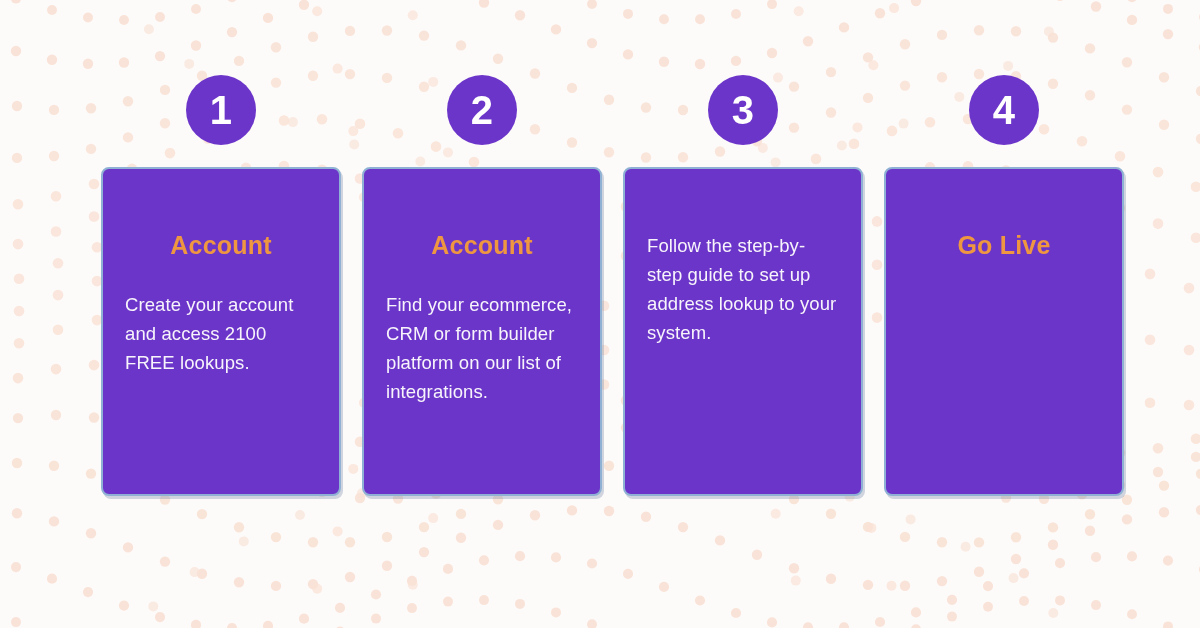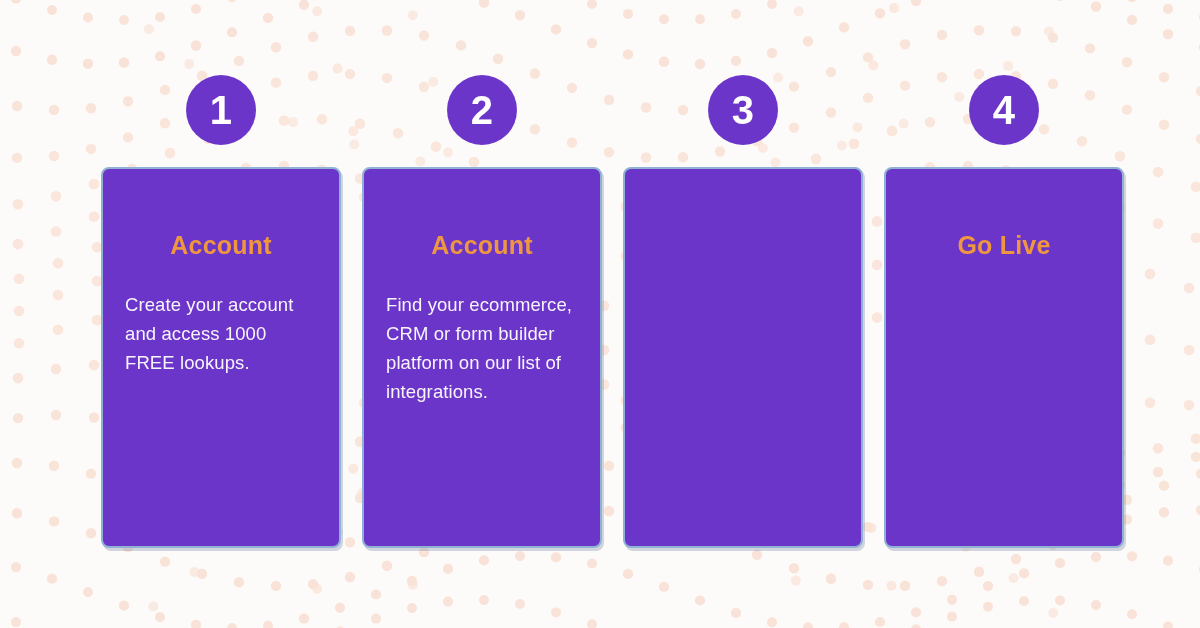--- a/index.html
+++ b/index.html
@@ -56,21 +56,21 @@
     font-size: 40px;
     font-weight: bold;
     line-height: 1;
     margin: 0 auto;
     letter-spacing: 0.5px;
   }
 
   .card {
     margin-top: 22px;
     width: 240px;
-    height: 381px;
+    height: 329px;
     background: #6c35c9;
     border: 2px solid #8fb2d4;
     border-radius: 8px;
     box-shadow: 2px 3px 0 rgba(120,140,170,0.35);
     padding: 62px 22px 21px 22px;
   }
 
   .card-title {
     color: #ef9740;
     font-size: 25px;
@@ -625,35 +625,36 @@
     <circle cx="1013.5" cy="578.1" r="5.00" fill="#f9e2d6" opacity="0.65"></circle>
     <circle cx="1053.3" cy="613.0" r="5.00" fill="#f9e2d6" opacity="0.65"></circle>
   </svg>
 
 <div class="stage">
 
   <div class="step step-1">
     <div class="step-badge">1</div>
     <div class="card">
       <div class="card-title">Account</div>
-      <div class="card-body">Create your account and access 1000 FREE lookups.</div>
+      <div class="card-body">Create your account and access 2100 FREE lookups.</div>
     </div>
   </div>
 
   <div class="step step-2">
     <div class="step-badge">2</div>
     <div class="card">
       <div class="card-title">Account</div>
       <div class="card-body">Find your ecommerce, CRM or form builder platform on our list of integrations.</div>
     </div>
   </div>
 
   <div class="step step-3">
     <div class="step-badge">3</div>
     <div class="card">
+      <div class="card-body">Follow the step-by-step guide to set up address lookup to your system.</div>
     </div>
   </div>
 
   <div class="step step-4">
     <div class="step-badge">4</div>
     <div class="card">
       <div class="card-title">Go Live</div>
     </div>
   </div>
 

